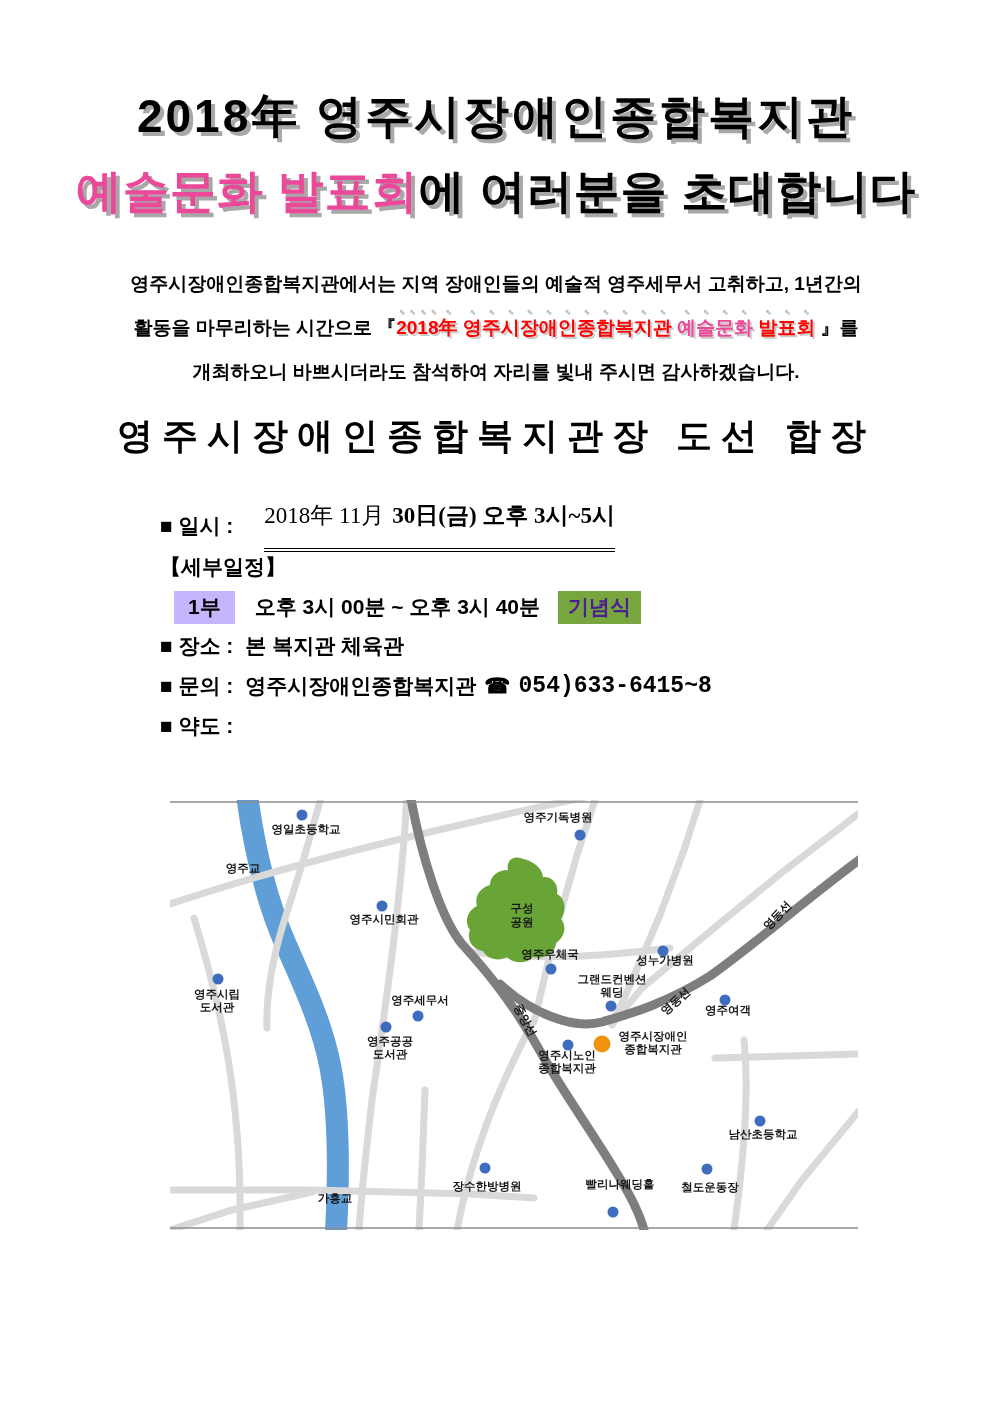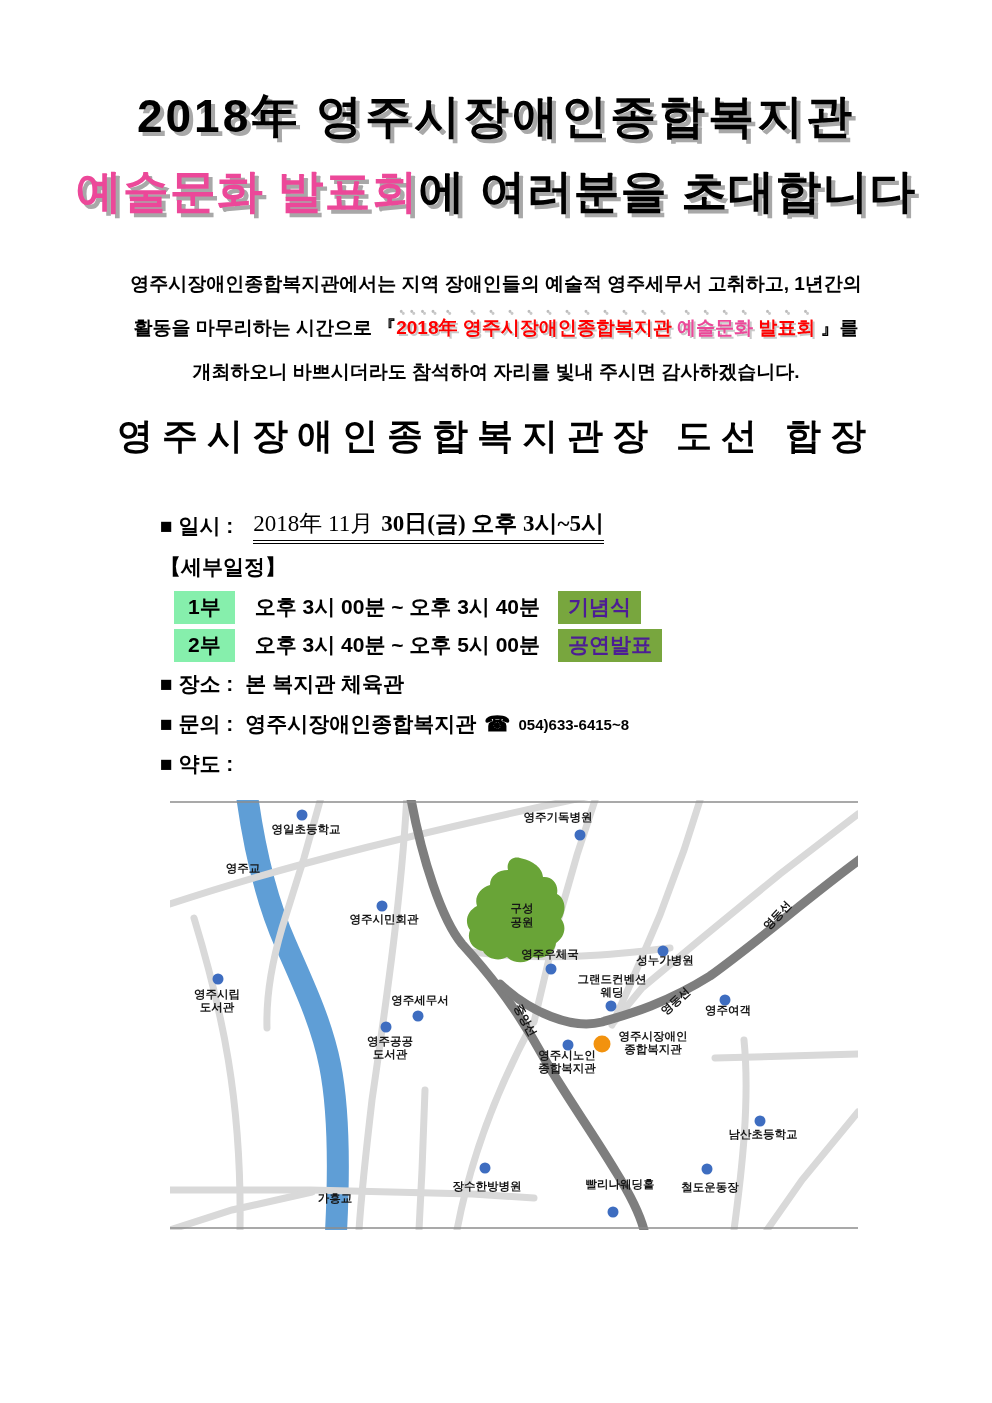--- a/index.html
+++ b/index.html
@@ -18,29 +18,29 @@
   .red{color:#fe0000;}
   .em{text-shadow:2px 2px 0 #c9c9c9;text-emphasis:filled dot #bdbdbd;text-emphasis-position:over right;}
 
   
   .signature{position:absolute;top:412px;left:0;right:0;text-align:center;
              font-size:36px;font-weight:bold;letter-spacing:9px;white-space:nowrap;}
 
   
   .details{position:absolute;top:506px;left:160px;font-size:21px;font-weight:bold;text-align:right;}
   .drow{display:flex;align-items:center;height:40px;white-space:nowrap;}
-  .date-val{font-family:"Liberation Serif",serif;font-size:23px;margin-left:20px;
-            border-bottom:4px double #000;padding-bottom:1px;}
+  .date-val{font-family:"Liberation Serif",serif;font-size:23px;margin-left:31px;
+            border-bottom:4px double #000;padding-bottom:17px;}
   .d1{font-weight:normal;}
   .d2{font-weight:bold;margin-left:8px;}
   .sched-head{height:42px;}
   .sched-row{margin-left:14px;height:38px;}
-  .part-box{background:#86efac;color:#000;padding:2px 14px 3px;margin-right:20px;}
+  .part-box{background:#c4b5fd;color:#000;padding:2px 14px 3px;margin-right:20px;}
   .event-box{background:#78a63e;color:#4c1d95;padding:2px 10px 3px;margin-left:18px;}
-  .contact-row .phone-num{font-family:Liberation Sans, sans-serif;font-size:15px;}
+  .contact-row .phone-num{font-family:Liberation Mono, monospace;font-size:23px;}
   .phone-icon{margin:0 8px;}
   .val{margin-left:12px;}
 
   
   .map-wrap{position:absolute;left:170px;top:800px;width:688px;height:430px;}
   .map-wrap svg{display:block;width:100%;height:100%;}
   .map-wrap text{font-family:"Liberation Sans",sans-serif;}
 </style>
 </head>
 <body>
@@ -63,25 +63,20 @@
   <div class="details">
     <div class="drow">
       <span>■ 일시 :</span>
       <span class="date-val"><span class="d1">2018年 11月</span><span class="d2">30日(금) 오후 3시~5시</span></span>
     </div>
     <div class="drow sched-head">【세부일정】</div>
     <div class="drow sched-row">
       <span class="part-box">1부</span>
       <span class="time">오후 3시 00분  ~  오후 3시 40분</span>
       <span class="event-box">기념식</span>
-    </div>
-    <div class="drow sched-row">
-      <span class="part-box">2부</span>
-      <span class="time">오후 3시 40분  ~  오후 5시 00분</span>
-      <span class="event-box">공연발표</span>
     </div>
     <div class="drow">
       <span>■ 장소 :</span>
       <span class="val">본  복지관 체육관</span>
     </div>
     <div class="drow contact-row">
       <span>■ 문의 :</span>
       <span class="val">영주시장애인종합복지관</span>
       <span class="phone-icon">☎</span>
       <span class="phone-num">054)633-6415~8</span>

